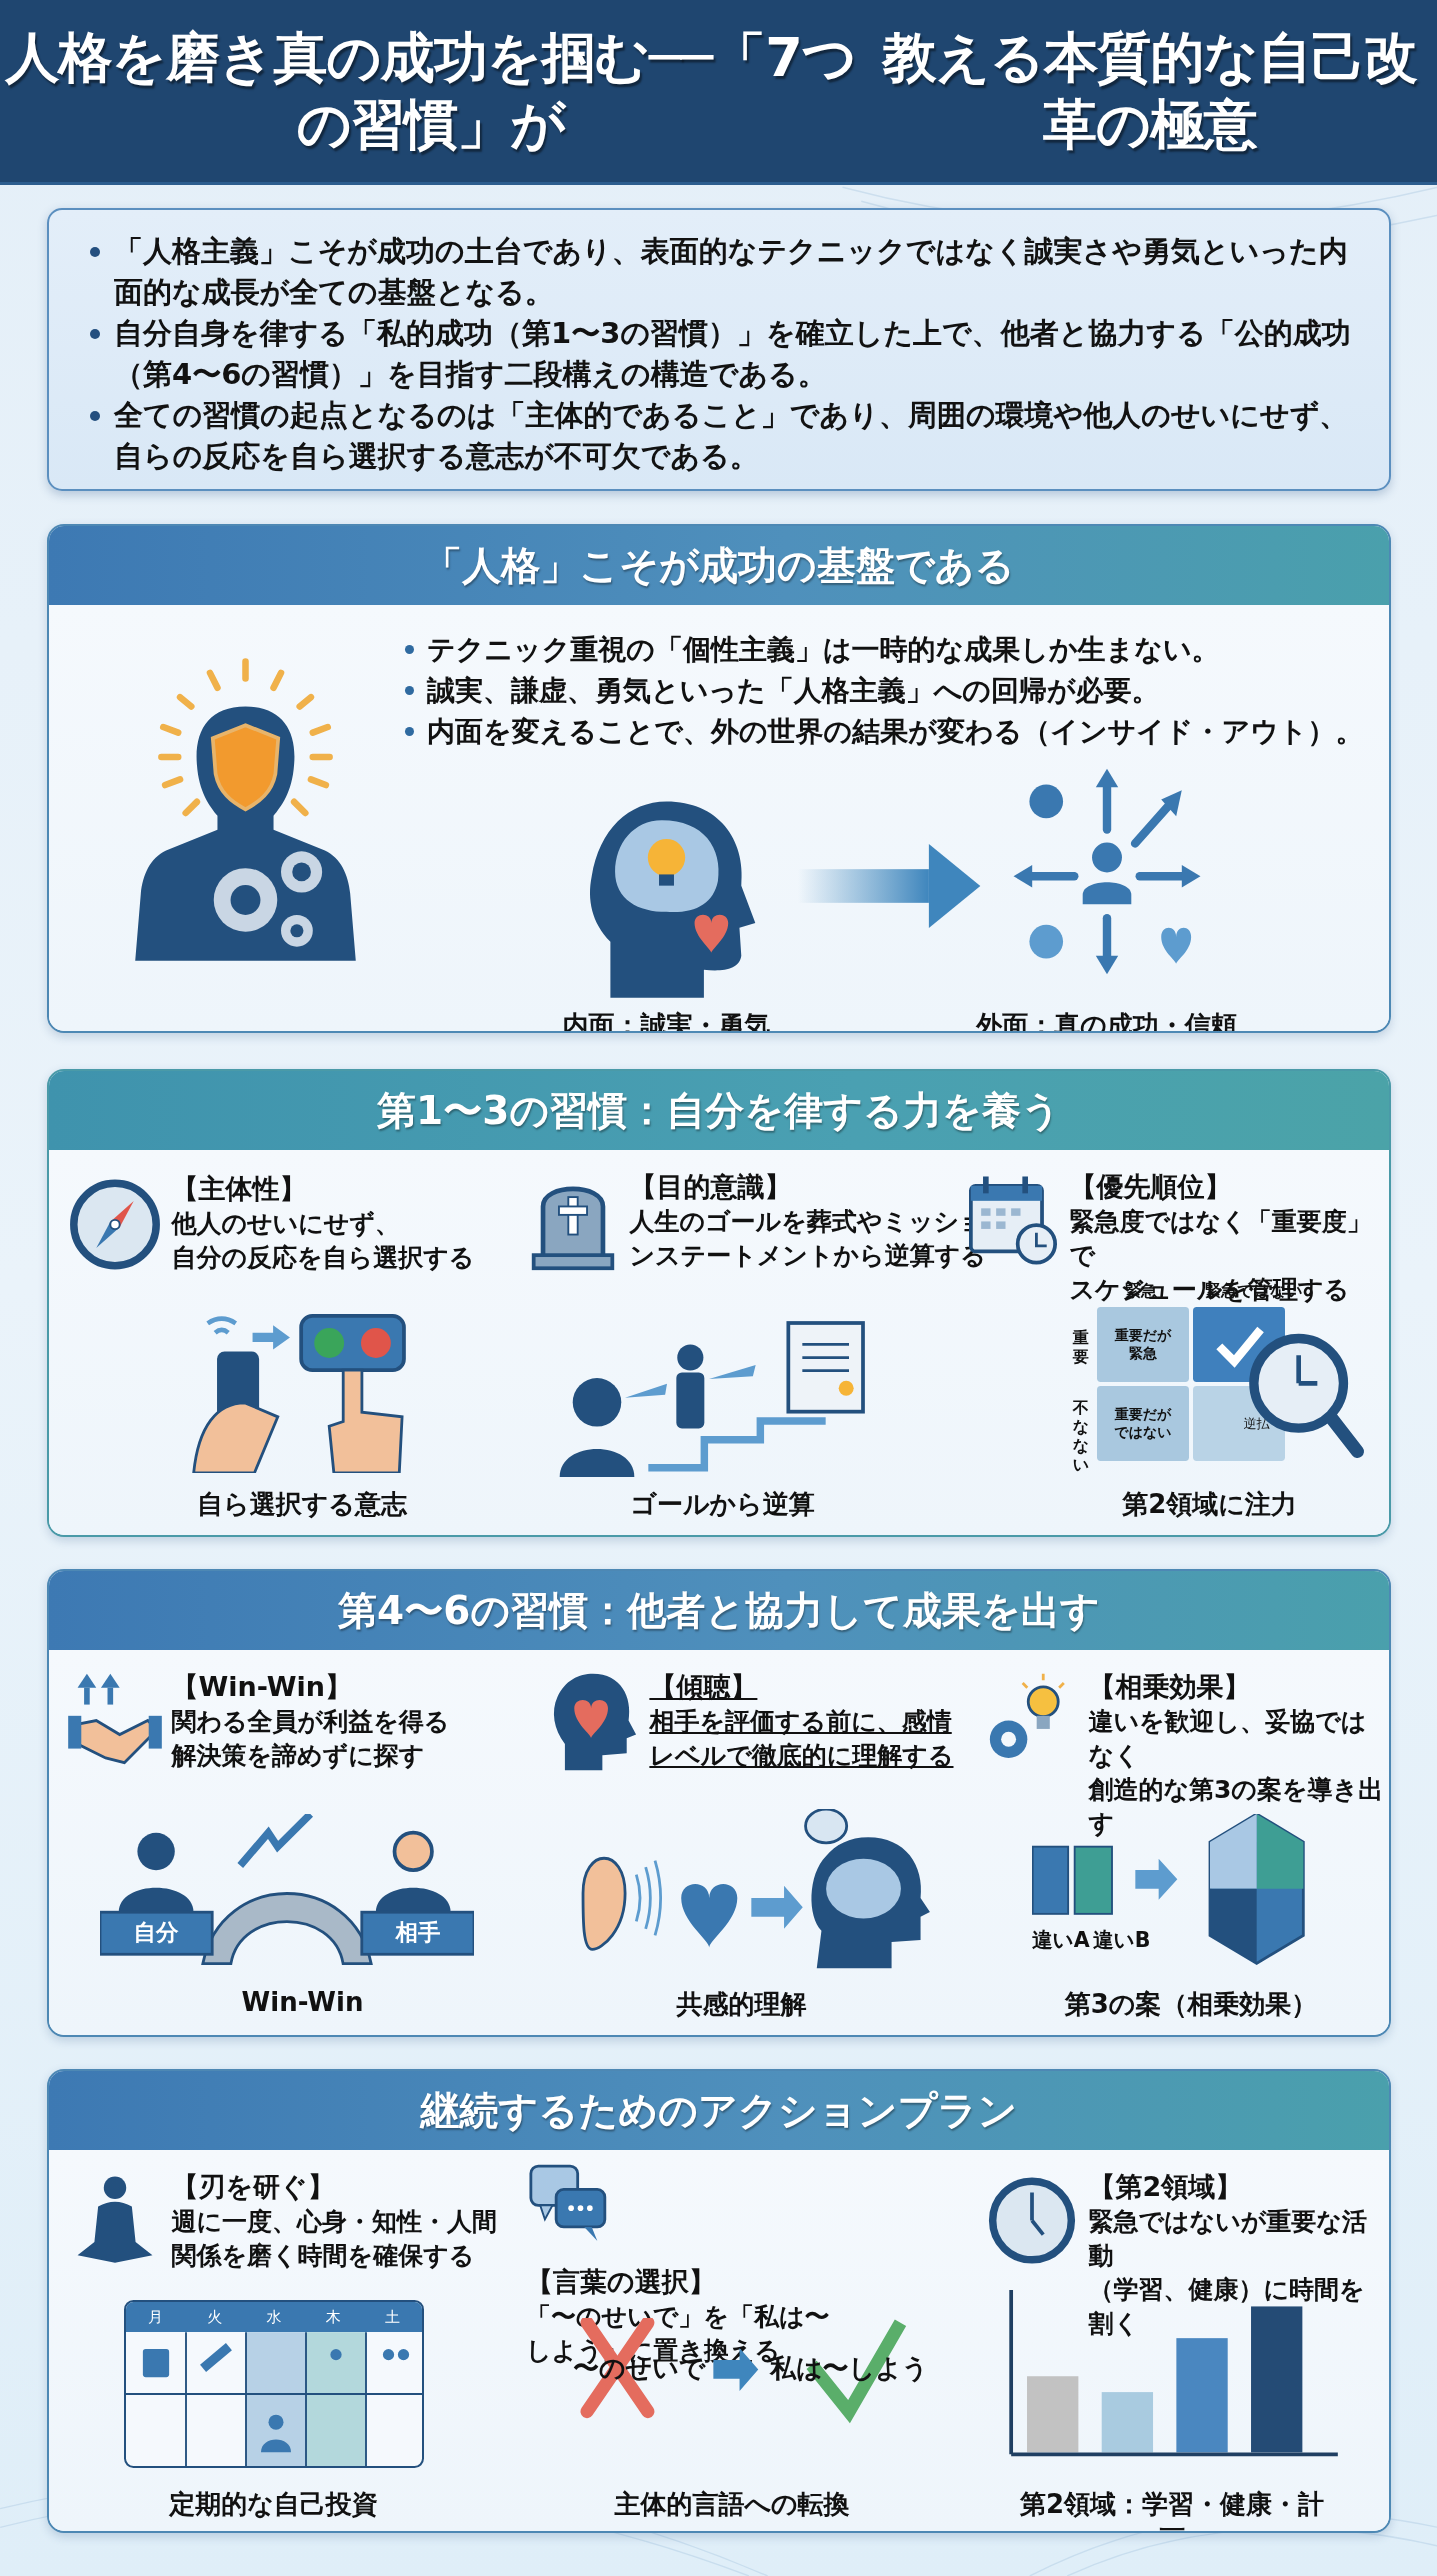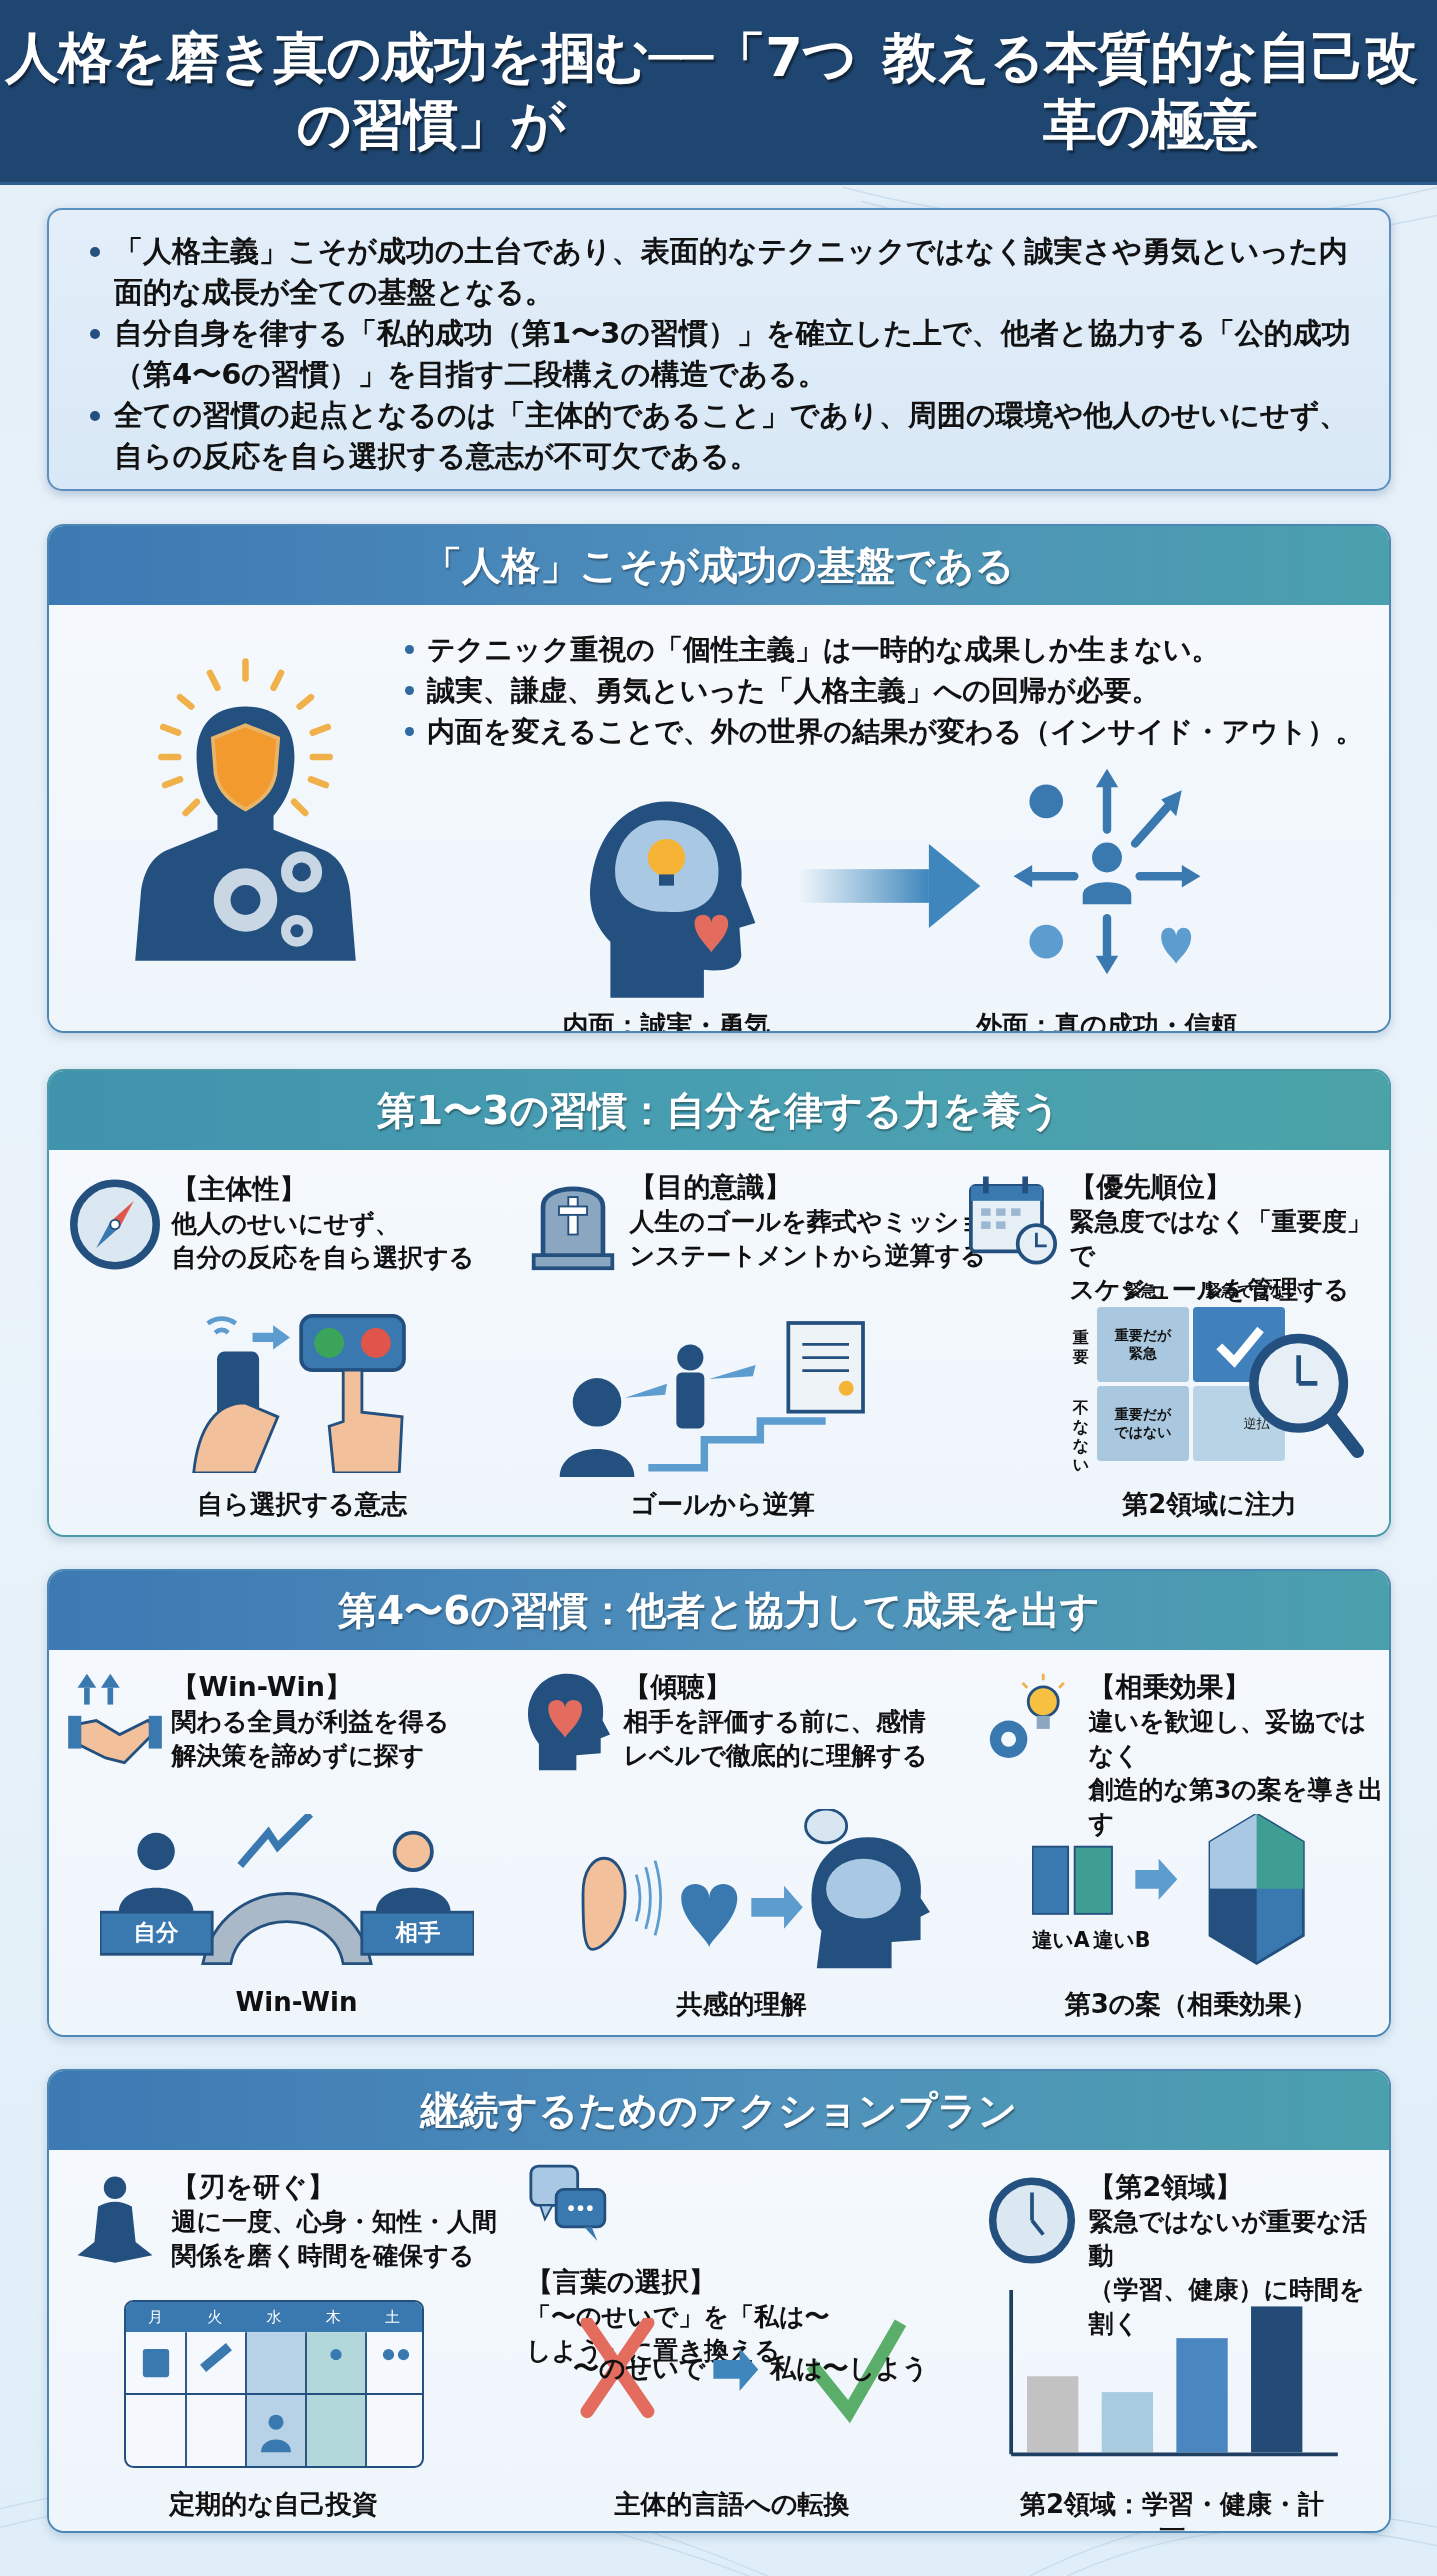--- a/index.html
+++ b/index.html
@@ -316,21 +316,21 @@
             <rect x="0" y="50" width="14" height="35" fill="#3a78b0"></rect>
             <rect x="86" y="50" width="14" height="35" fill="#3a78b0"></rect>
           </svg>
       </div>
       <div class="txt">
         <div class="t">【Win-Win】</div>
         <div class="d">関わる全員が利益を得る</div>
         <div class="d">解決策を諦めずに探す</div>
       </div>
     </div>
-    <div class="habit" style="left:471px;top:19px;">
+    <div class="habit" style="left:497px;top:19px;text-decoration:underline;">
       <div class="icon">
         <svg width="94" height="103" viewBox="0 0 100 110">
             <path d="M50 5 C80 5 92 30 88 55 L96 70 L86 74 L86 90 L60 92 L60 108 L20 108 L20 80 C8 65 5 45 12 30 C20 12 35 5 50 5 Z" fill="#23507e"></path>
           <path d="M30 42 C30 30 48 30 48 42 C48 30 66 30 66 42 C66 58 48 70 48 74 C48 70 30 58 30 42 Z" fill="#e46c5e"></path>
           </svg>
       </div>
       <div class="txt">
         <div class="t">【傾聴】</div>
         <div class="d">相手を評価する前に、感情</div>
         <div class="d">レベルで徹底的に理解する</div>
@@ -364,21 +364,21 @@
         <circle cx="335" cy="40" r="20" fill="#f2c09a" stroke="#23507e" stroke-width="4"></circle>
           <path d="M295 105 C295 70 375 70 375 105 Z" fill="#23507e"></path>
         <path d="M110 160 C130 60 270 60 290 160 L260 160 C250 100 150 100 140 160 Z" fill="#a9b9c8" stroke="#23507e" stroke-width="3"></path>
         <polyline points="150,55 180,20 190,35 225,0" stroke="#3a78b0" stroke-width="8" fill="none"></polyline>
         <rect x="0" y="105" width="120" height="45" fill="#3a78b0" stroke="#23507e" stroke-width="3"></rect>
         <rect x="280" y="105" width="120" height="45" fill="#3a78b0" stroke="#23507e" stroke-width="3"></rect>
       </svg>
       <div class="abs" style="left:0;top:103px;width:112px;text-align:center;color:#fff;font-size:22.5px;font-weight:bold;">自分</div>
       <div class="abs" style="left:262px;top:103px;width:112px;text-align:center;color:#fff;font-size:22.5px;font-weight:bold;">相手</div>
     </div>
-    <div class="cap abs" style="left:154px;top:337px;width:187px;">Win-Win</div>
+    <div class="cap abs" style="left:160px;top:337px;width:187px;">Win-Win</div>
 
     <div class="abs" style="left:520px;top:159px;">
       <svg width="374" height="178" viewBox="0 0 400 190">
         <path d="M15 90 C15 40 60 40 60 90 C60 130 35 150 25 150 C15 150 15 120 15 90 Z" fill="#f2c09a" stroke="#23507e" stroke-width="3"></path>
         <g stroke="#5d9ccf" stroke-width="3" fill="none">
             <path d="M72 70 Q80 95 72 120"></path>
             <path d="M82 62 Q92 95 82 128"></path>
             <path d="M92 55 Q104 95 92 135"></path>
           </g>
         <path d="M120 95 C120 75 150 75 150 95 C150 75 180 75 180 95 C180 120 150 140 150 148 C150 140 120 120 120 95 Z" fill="#3a78b0"></path>

